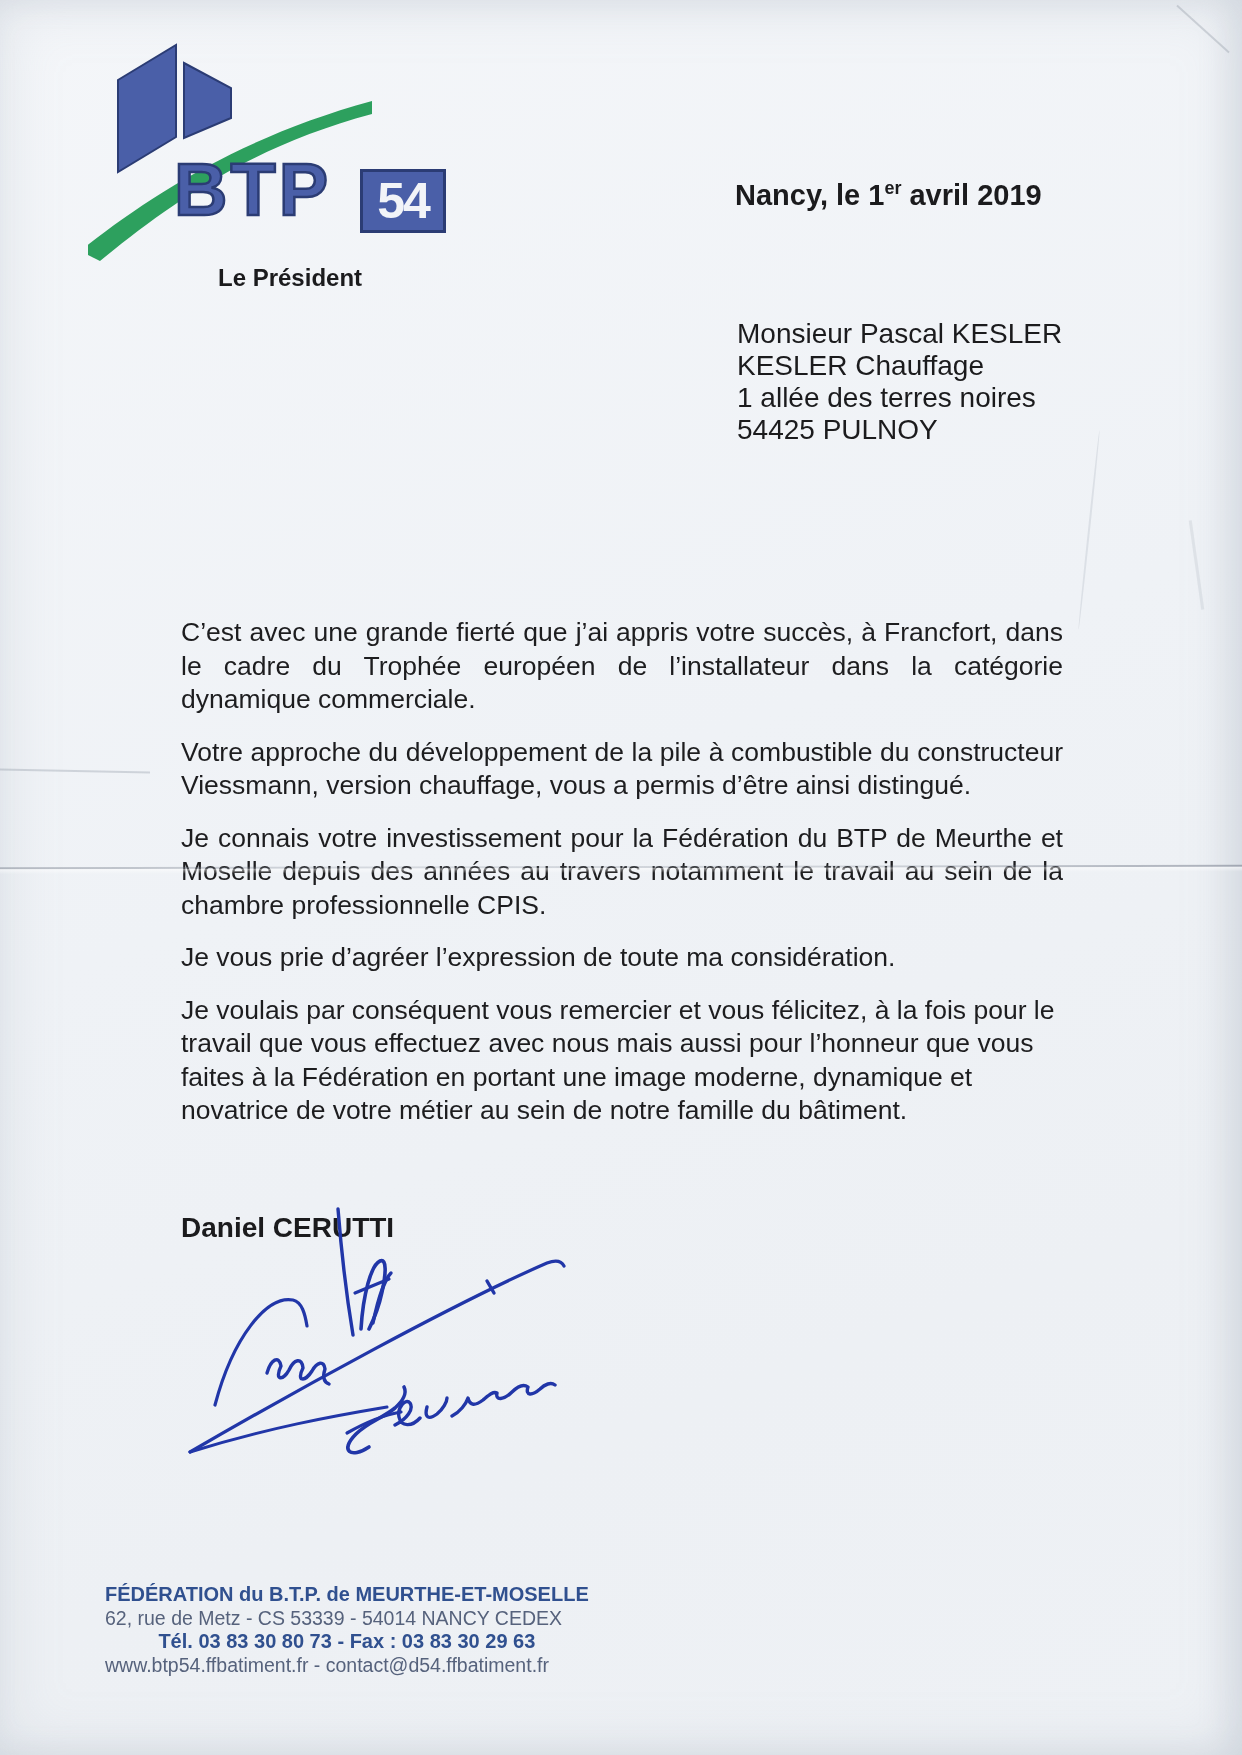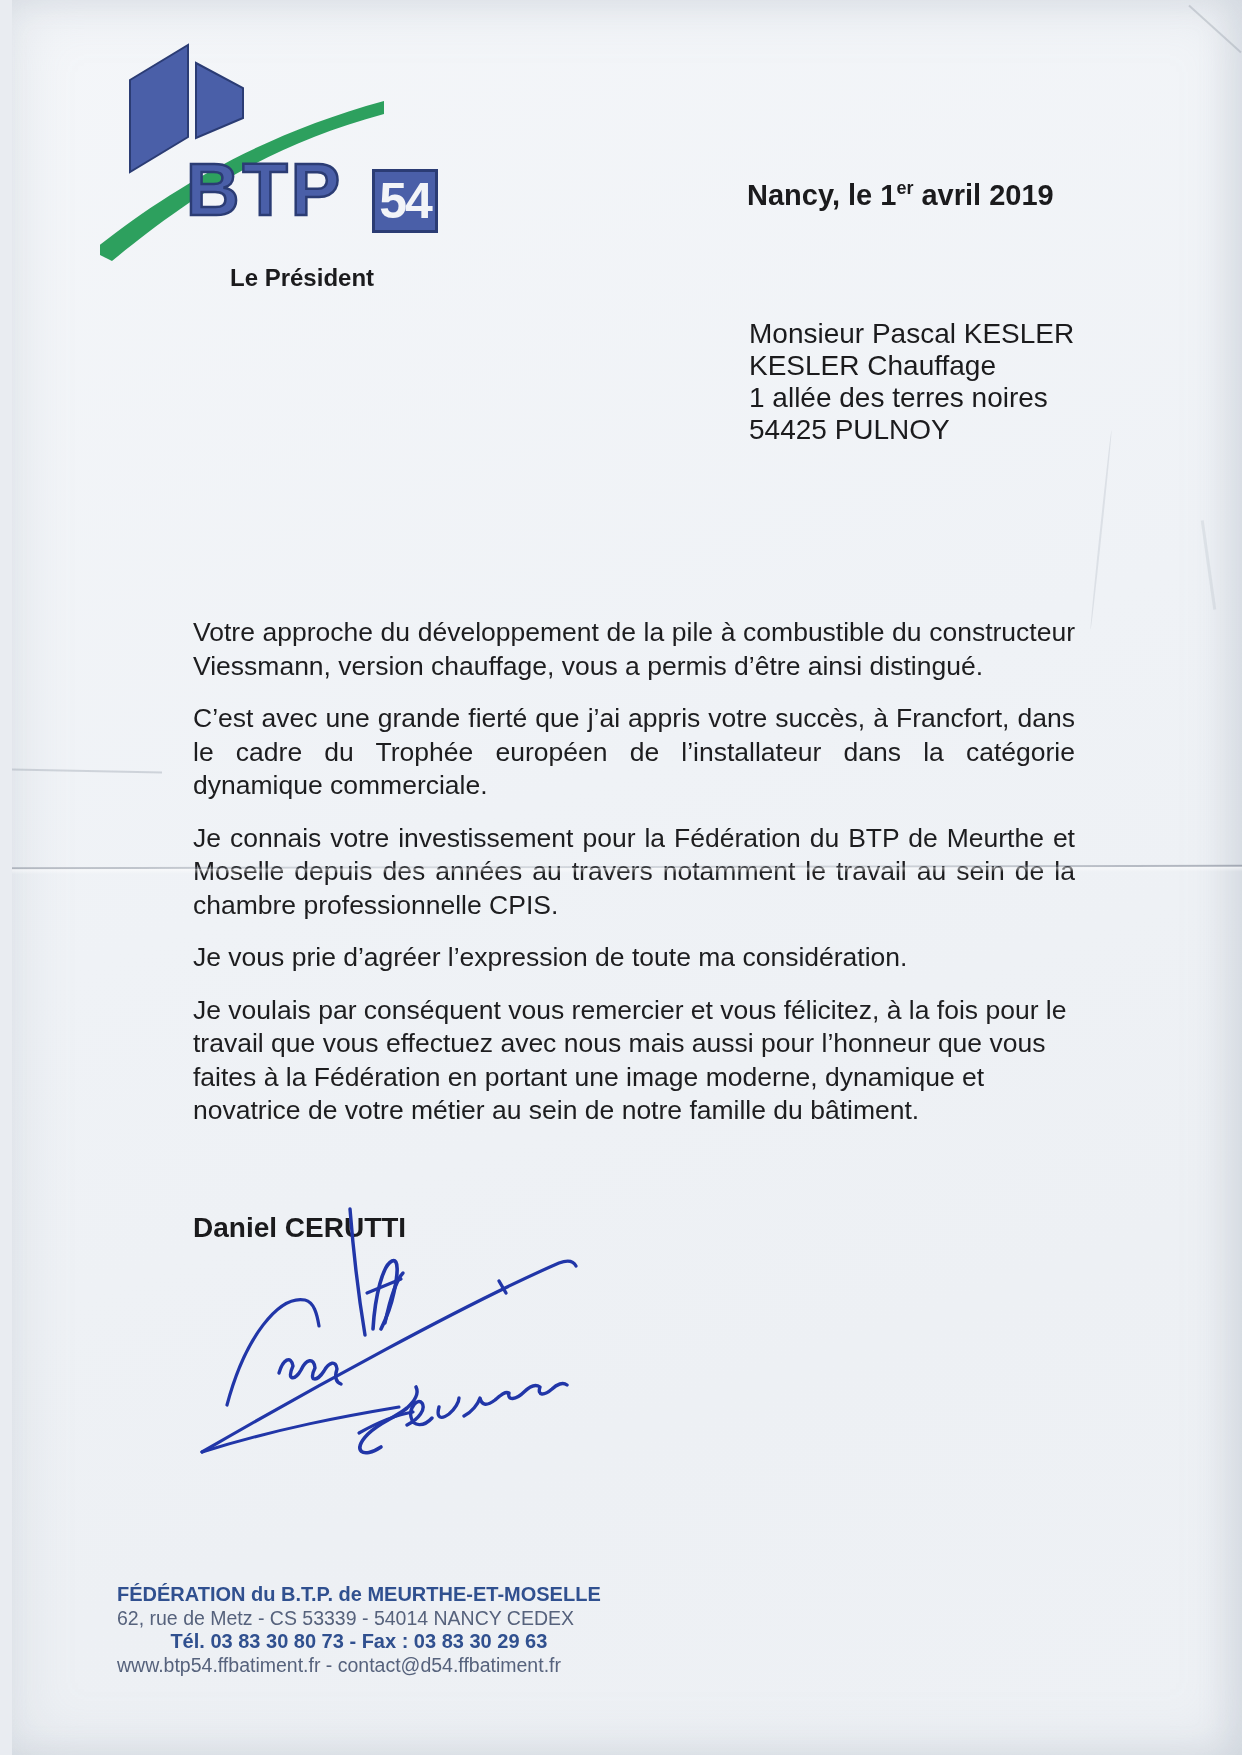--- a/index.html
+++ b/index.html
@@ -7,33 +7,32 @@
     width:1242px;height:1755px;
     font-family:"Liberation Sans", sans-serif;
     background:#e9ecf1;
     position:relative;
     overflow:hidden;
   }
   .paper{
     position:absolute;inset:0;
     background:linear-gradient(160deg,#f4f6f9 0%,#eff2f6 45%,#edf0f4 75%,#eef1f5 100%);
     box-shadow:inset 0 0 60px rgba(160,170,185,.25), inset -14px 0 30px rgba(150,160,175,.18);
-    margin-left:12px;
   }
   
   .logo{position:absolute;left:88px;top:35px;width:352px;height:208px;}
   .logo svg{position:absolute;left:0;top:0;}
   .brand{
     position:absolute;left:86px;top:118px;
     font-size:74px;font-weight:bold;color:#4a5fa8;
     letter-spacing:3px;line-height:1;
     -webkit-text-stroke:2.5px #2b3c74;
   }
   .dept{
-    position:absolute;left:272px;top:134px;width:66px;height:64px;
+    position:absolute;left:272px;top:134px;width:86px;height:64px;
     background:#4a5fa8;border:3px solid #2b3c74;box-sizing:border-box;
     display:flex;align-items:center;justify-content:center;
     color:#f2f4f8;font-size:50px;font-weight:bold;letter-spacing:-2px;
   }
   
   .president{position:absolute;left:218px;top:264px;font-size:24px;font-weight:bold;color:#1b1b1d;}
   .dateline{position:absolute;left:735px;top:178px;font-size:29px;font-weight:bold;color:#1b1b1d;white-space:pre;}
   .dateline sup{font-size:18px;text-align:right;}
   .recipient{position:absolute;left:737px;top:318px;font-size:28px;font-weight:normal;color:#1b1b1d;}
   .recipient div{margin:0;}
@@ -86,22 +85,22 @@
   <div class="president">Le Président</div>
 
   <div class="recipient">
     <div class="r1">Monsieur Pascal KESLER</div>
     <div class="r2">KESLER Chauffage</div>
     <div class="r3">1 allée des terres noires</div>
     <div class="r4">54425 PULNOY</div>
   </div>
 
   <div class="body-text">
+    <p>C’est avec une grande fierté que j’ai appris votre succès, à Francfort, dans le cadre du Trophée européen de l’installateur dans la catégorie dynamique commerciale.</p>
     <p>Votre approche du développement de la pile à combustible du constructeur Viessmann, version chauffage, vous a permis d’être ainsi distingué.</p>
-    <p>C’est avec une grande fierté que j’ai appris votre succès, à Francfort, dans le cadre du Trophée européen de l’installateur dans la catégorie dynamique commerciale.</p>
     <p>Je connais votre investissement pour la Fédération du BTP de Meurthe et Moselle depuis des années au travers notamment le travail au sein de la chambre professionnelle CPIS.</p>
     <p>Je vous prie d’agréer l’expression de toute ma considération.</p>
     <p>Je voulais par conséquent vous remercier et vous félicitez, à la fois pour le travail que vous effectuez avec nous mais aussi pour l’honneur que vous faites à la Fédération en portant une image moderne, dynamique et novatrice de votre métier au sein de notre famille du bâtiment.</p>
   </div>
 
   <div class="signer">Daniel CERUTTI</div>
 
   <svg class="sig-svg" width="440" height="305" viewBox="0 0 440 305" fill="none" stroke="#2136a8" stroke-linecap="round" stroke-linejoin="round">
 
     <path d="M35,257 C140,196 300,108 392,68 q13,-5 17,3" stroke-width="3.2"></path>

